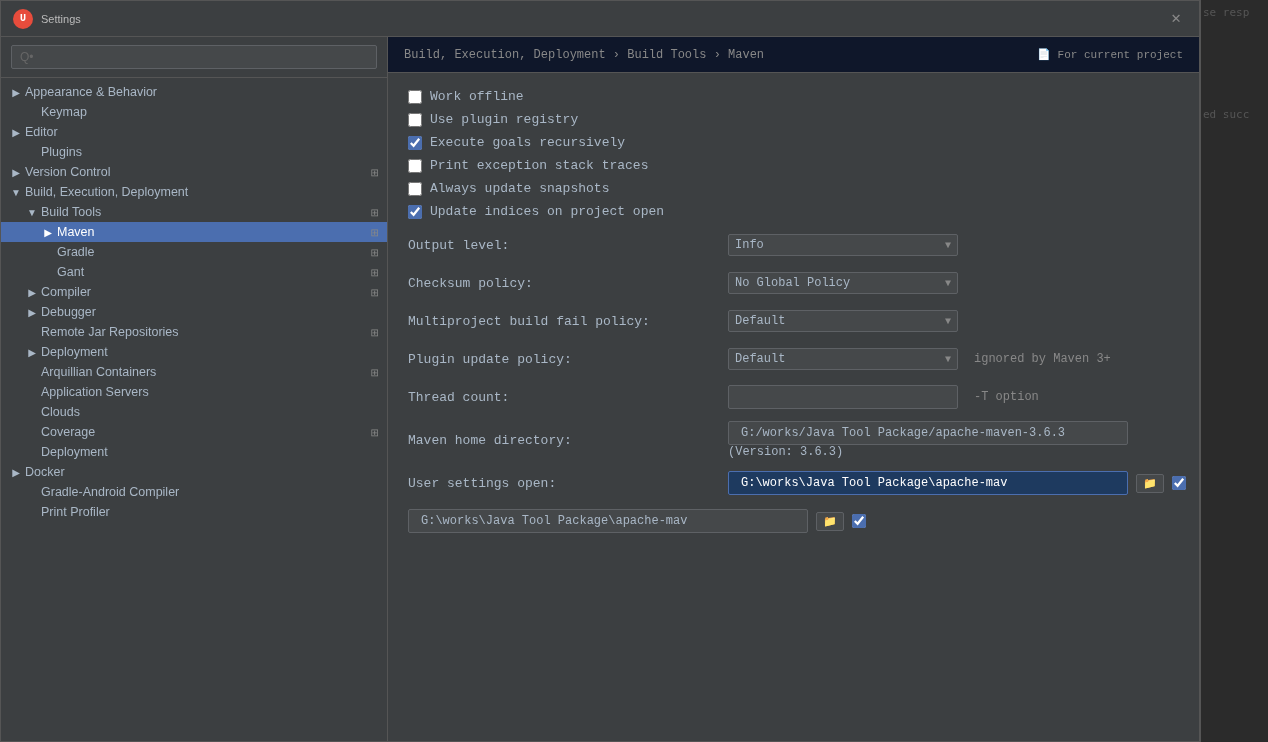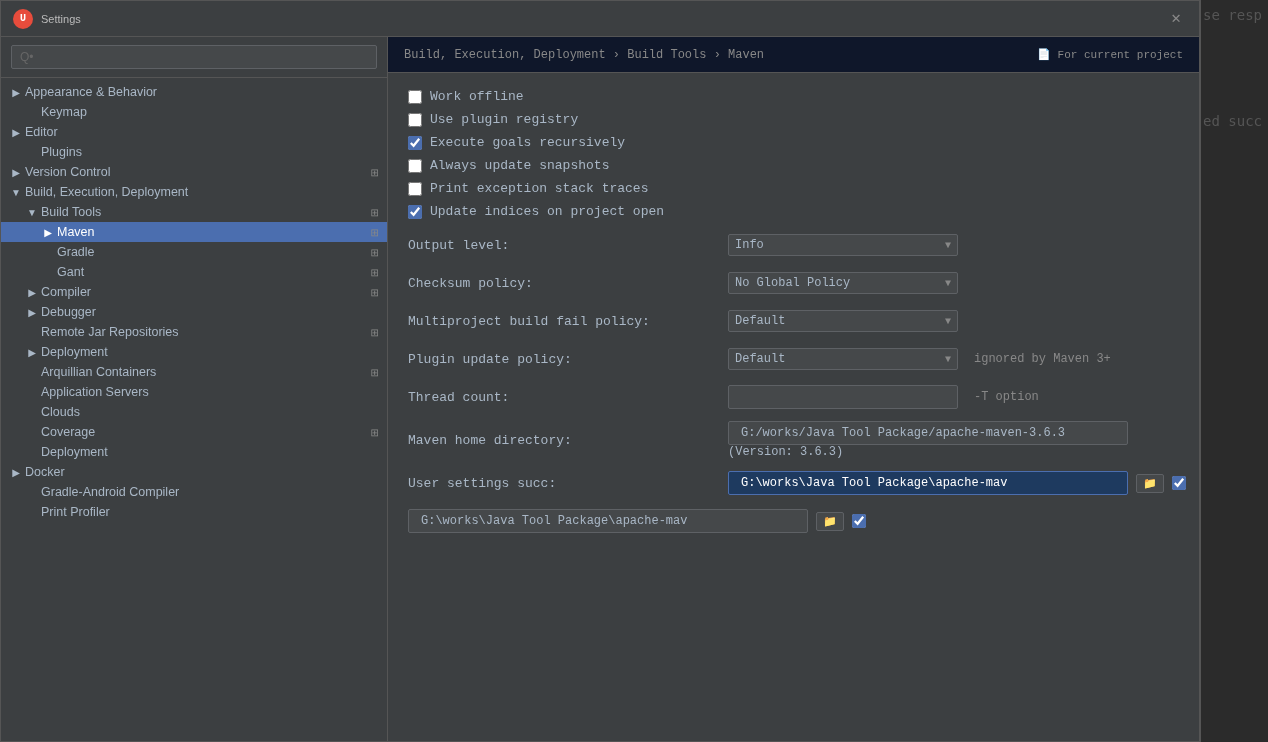--- a/index.html
+++ b/index.html
@@ -261,21 +261,21 @@
       height: 742px;
       background: #2b2b2b;
       border-left: 1px solid #555;
       display: flex;
       flex-direction: column;
       padding: 4px 2px;
       overflow: hidden;
     }
     .bg-text {
       color: #555;
-      font-size: 14px;
+      font-size: 11px;
       font-family: monospace;
       white-space: nowrap;
       line-height: 1.6;
     }
   </style>
 </head>
 <body>
 
 <div class="bg-app">
   <span class="bg-text">se resp</span>
@@ -417,25 +417,25 @@
             <div class="checkbox-row">
               <input type="checkbox" style="">
               <span class="checkbox-label">Use plugin registry</span>
             </div>
             <div class="checkbox-row">
               <input type="checkbox" checked="" style="">
               <span class="checkbox-label">Execute goals recursively</span>
             </div>
             <div class="checkbox-row">
               <input type="checkbox" style="">
-              <span class="checkbox-label">Always update snapshots</span>
+              <span class="checkbox-label">Print exception stack traces</span>
             </div>
             <div class="checkbox-row">
               <input type="checkbox" style="">
-              <span class="checkbox-label">Print exception stack traces</span>
+              <span class="checkbox-label">Always update snapshots</span>
             </div>
             <div class="checkbox-row">
               <input type="checkbox" checked="" style="">
               <span class="checkbox-label">Update indices on project open</span>
             </div>
           </div>
           <div class="form-row">
             <div class="form-label">Output level:</div>
             <div class="form-control">
               <div class="dropdown">
@@ -479,21 +479,21 @@
               <span class="hint-text">-T option</span>
             </div>
           </div>
           <div class="form-row">
             <div class="form-label">Maven home directory:</div>
             <div class="form-control">
               <div><input type="text" class="path-input" value="G:/works/Java Tool Package/apache-maven-3.6.3" style=""><div class="version-text">(Version: 3.6.3)</div></div>
             </div>
           </div>
           <div class="form-row">
-            <div class="form-label">User settings succ:</div>
+            <div class="form-label">User settings open:</div>
             <div class="form-control">
               <input type="text" class="path-input highlighted" value="G:\works\Java Tool Package\apache-mav" style="">
               <button class="browse-btn">📁</button>
               <input type="checkbox" class="override-cb" checked="" style="">
             </div>
           </div>
           <div class="form-row">
             <div class="form-control">
               <input type="text" class="path-input" value="G:\works\Java Tool Package\apache-mav" style="">
               <button class="browse-btn">📁</button>

